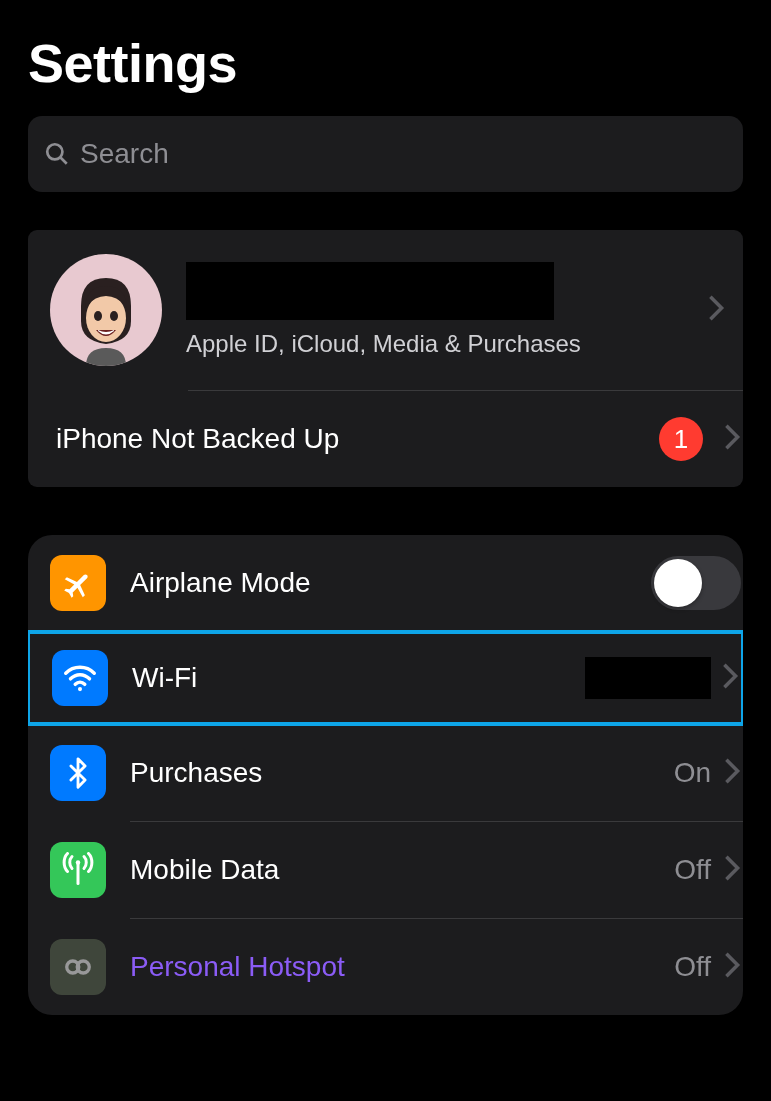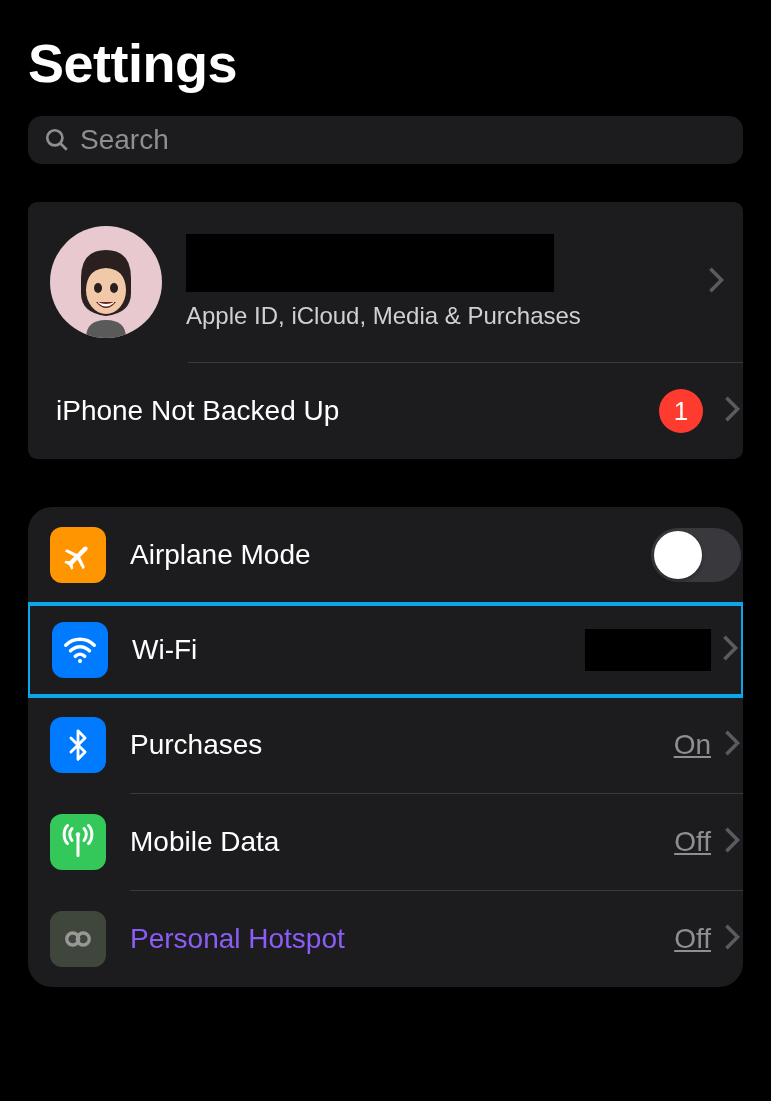--- a/index.html
+++ b/index.html
@@ -14,21 +14,21 @@
     .container { padding: 32px 28px 0 28px; }
     .title {
       font-size: 54px;
       font-weight: 700;
       letter-spacing: -0.5px;
       margin-bottom: 22px;
     }
     .search-bar {
       background: #1c1c1e;
       border-radius: 14px;
-      height: 48px;
+      height: 76px;
       display: flex;
       align-items: center;
       padding: 0 16px;
       margin-bottom: 38px;
     }
     .search-icon { color: #8e8e93; margin-right: 10px; display: flex; }
     .search-placeholder { color: #8e8e93; font-size: 28px; }
     .card {
       background: #1c1c1e;
       border-radius: 9px;
@@ -79,21 +79,21 @@
       border-radius: 12px;
       margin-right: 24px;
       display: flex;
       align-items: center;
       justify-content: center;
       flex-shrink: 0;
     }
     .row-icon.disabled { opacity: 0.55; }
     .row-label { color: #fff; font-size: 28px; flex: 1; }
     .row-label.disabled { color: #8b5cf6; }
-    .row-value { color: #8e8e93; font-size: 28px; margin-right: 12px; text-decoration: underline; }
+    .row-value { color: #8e8e93; font-size: 28px; margin-right: 12px; }
     .row-value-redacted { width: 126px; height: 42px; background: #000; margin-right: 10px; }
     .badge {
       background: #ff3b30;
       width: 44px;
       height: 44px;
       border-radius: 22px;
       color: #fff;
       display: flex;
       align-items: center;
       justify-content: center;

